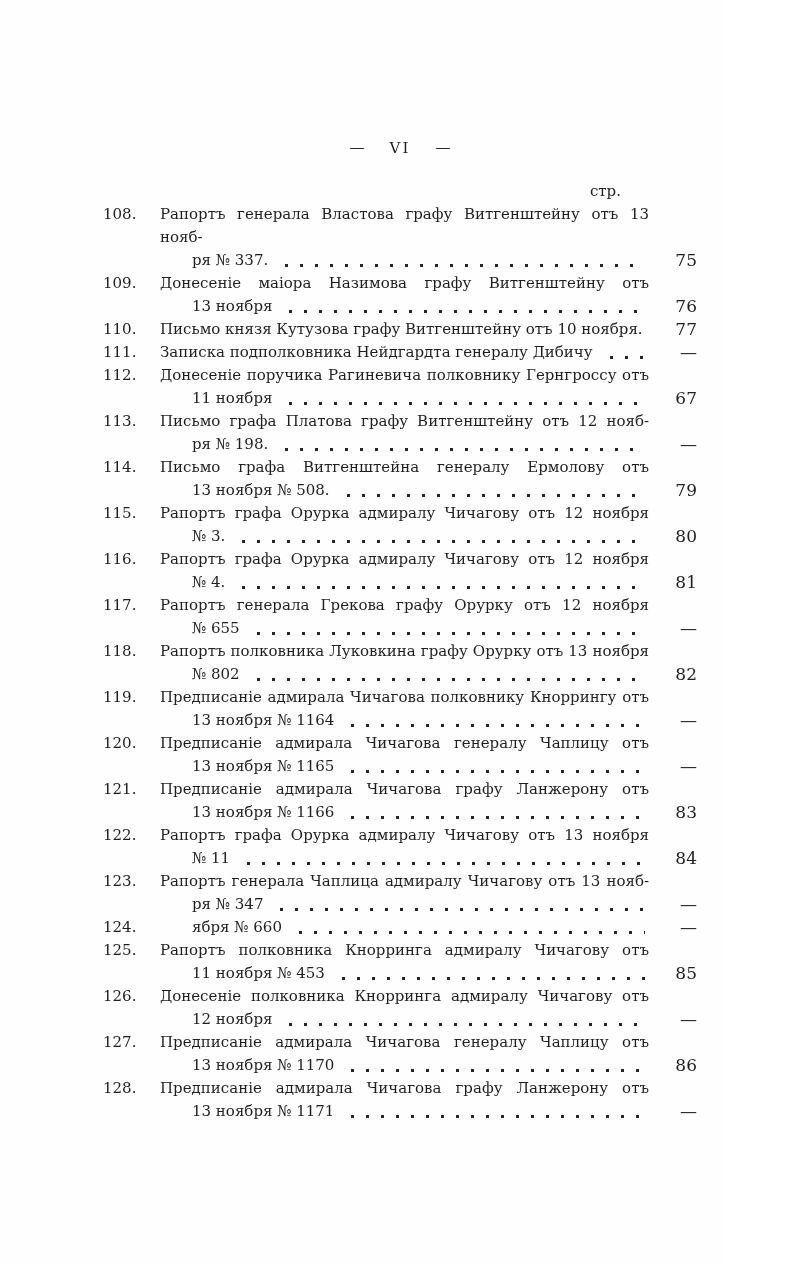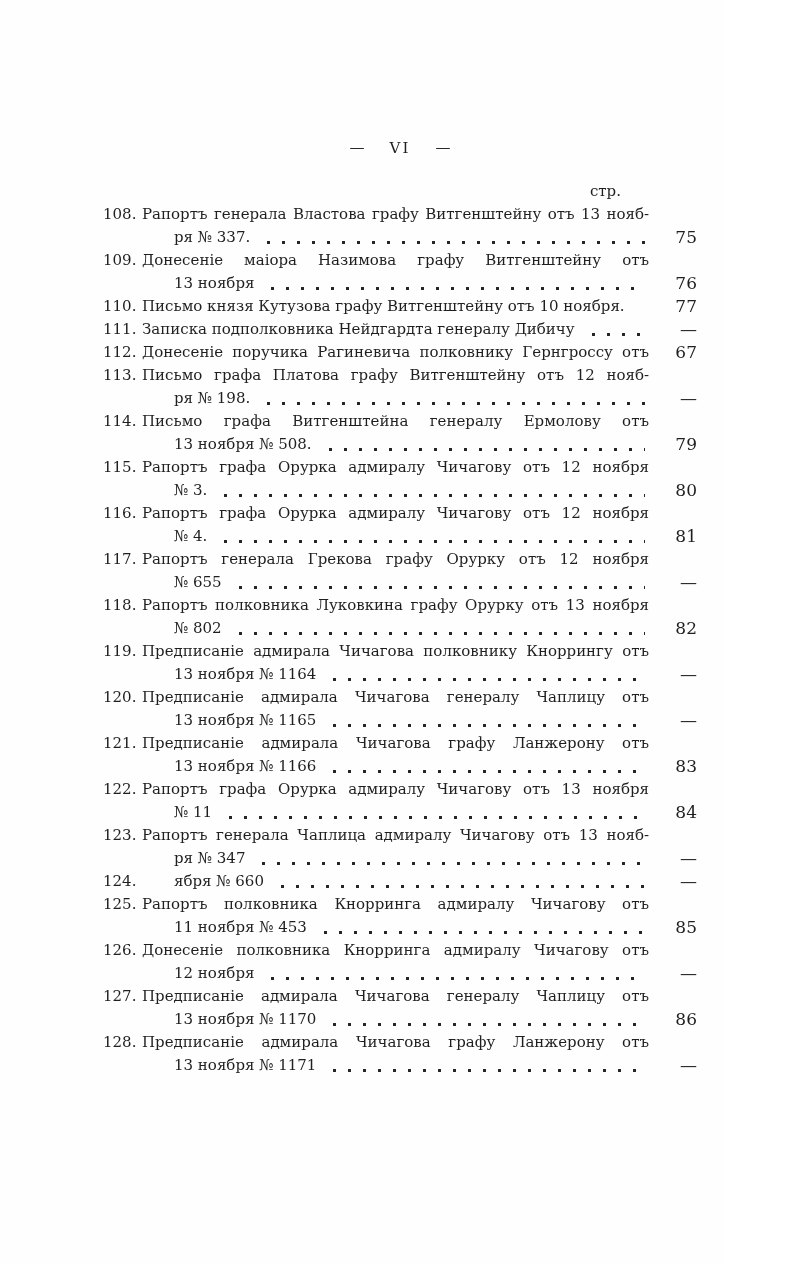--- a/index.html
+++ b/index.html
@@ -24,21 +24,21 @@
     font-size:15px; line-height:20px;
   }
 
   .toc { position:absolute; top:203px; left:103px; width:594px; }
 
   .entry { display:flex; align-items:flex-start; }
   .num {
     flex:none; width:37px; text-align:left;
     font-size:15px; line-height:23px; white-space:nowrap;
   }
-  .ebody { flex:1; min-width:0; margin-left:2px; }
+  .ebody { flex:1; min-width:0; margin-left:20px; }
   .l { font-size:15px; line-height:23px; }
   .just { text-align:justify; text-align-last:justify; }
   .indent { padding-left:32px; }
   .last { display:flex; }
   .t { white-space:pre; flex:none; }
   .leader {
     flex:1 1 auto; height:5px; align-self:flex-end;
     margin:0 4px 4px 9px;
     background-image:radial-gradient(circle, #242424 1.4px, rgba(0,0,0,0) 1.9px);
     background-size:15px 5px;
@@ -104,20 +104,24 @@
             <span class="leader"></span>
           </div>
         </div>
     <div class="pg">—</div>
   </div>
 
   <div class="entry">
     <div class="num">112.</div>
     <div class="ebody">
           <div class="l just">Донесеніе поручика Рагиневича полковнику Гернгроссу отъ</div>
+          <div class="l last indent">
+            <span class="t">11 ноября</span>
+            <span class="leader"></span>
+          </div>
         </div>
     <div class="pg">67</div>
   </div>
 
   <div class="entry">
     <div class="num">113.</div>
     <div class="ebody">
           <div class="l just">Письмо графа Платова графу Витгенштейну отъ 12 нояб-</div>
           <div class="l last indent">
             <span class="t">ря № 198.</span>

